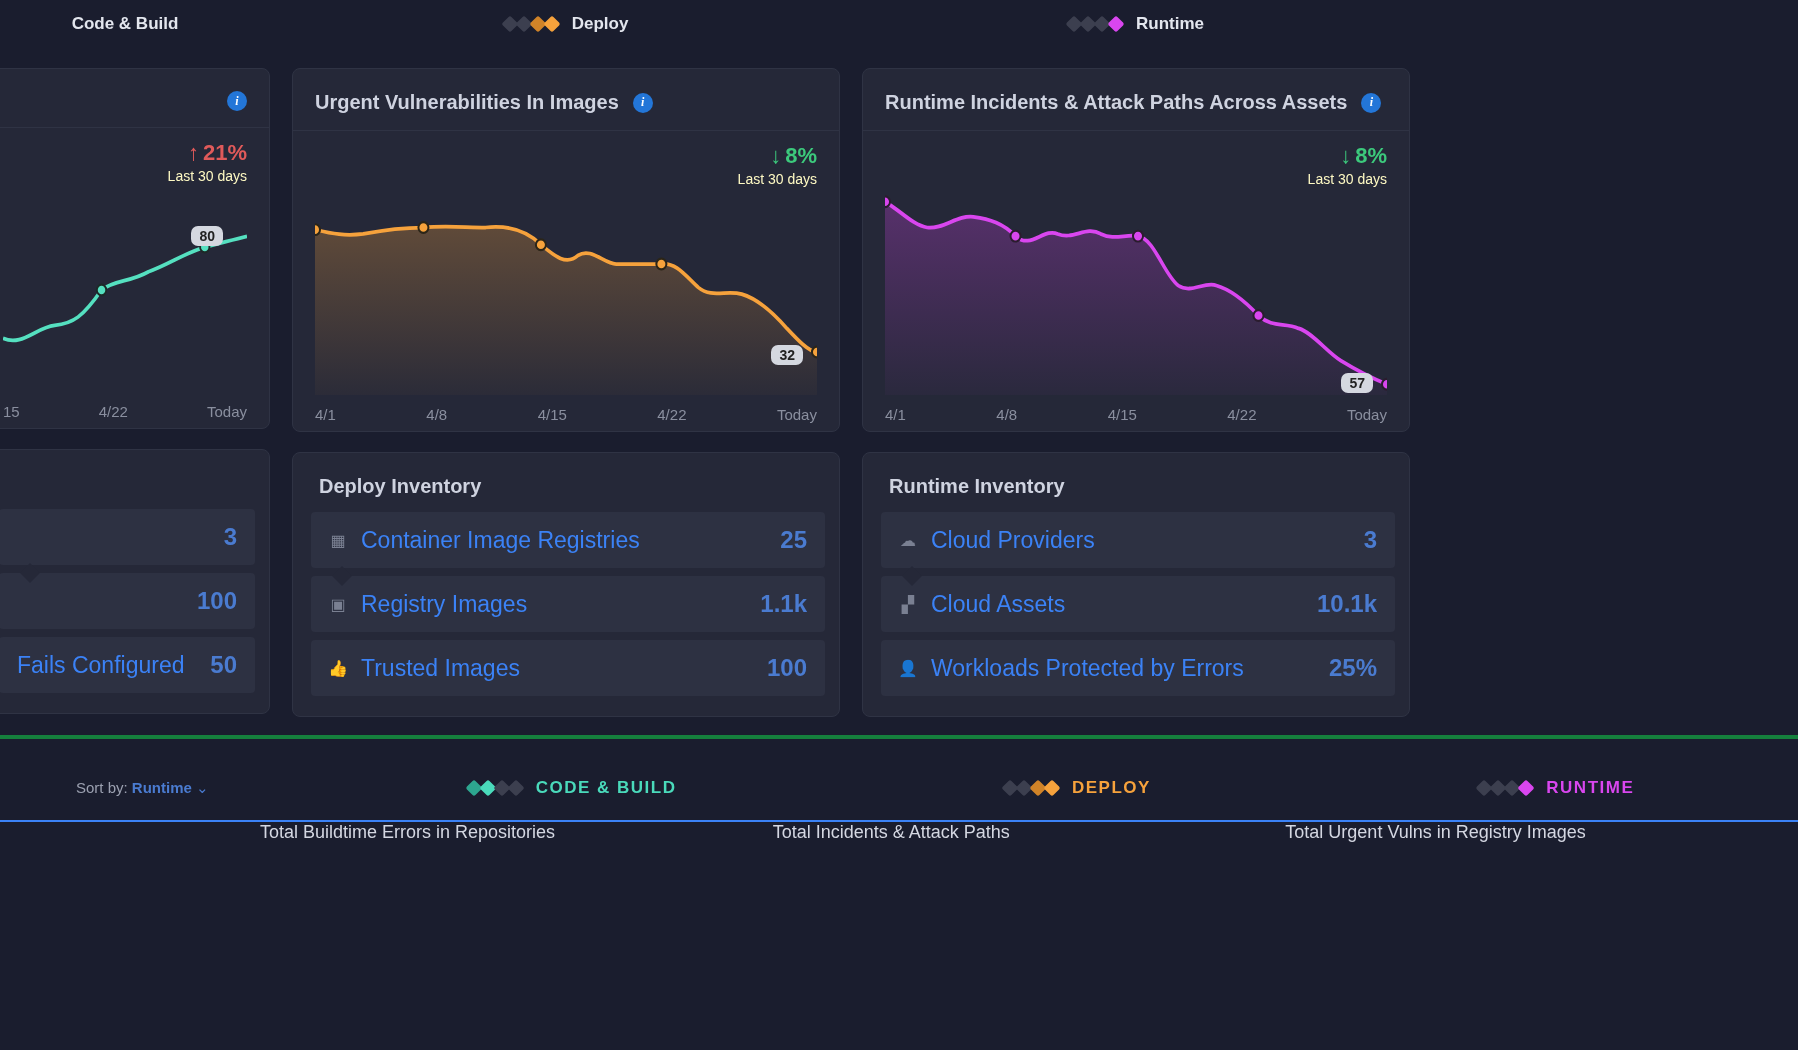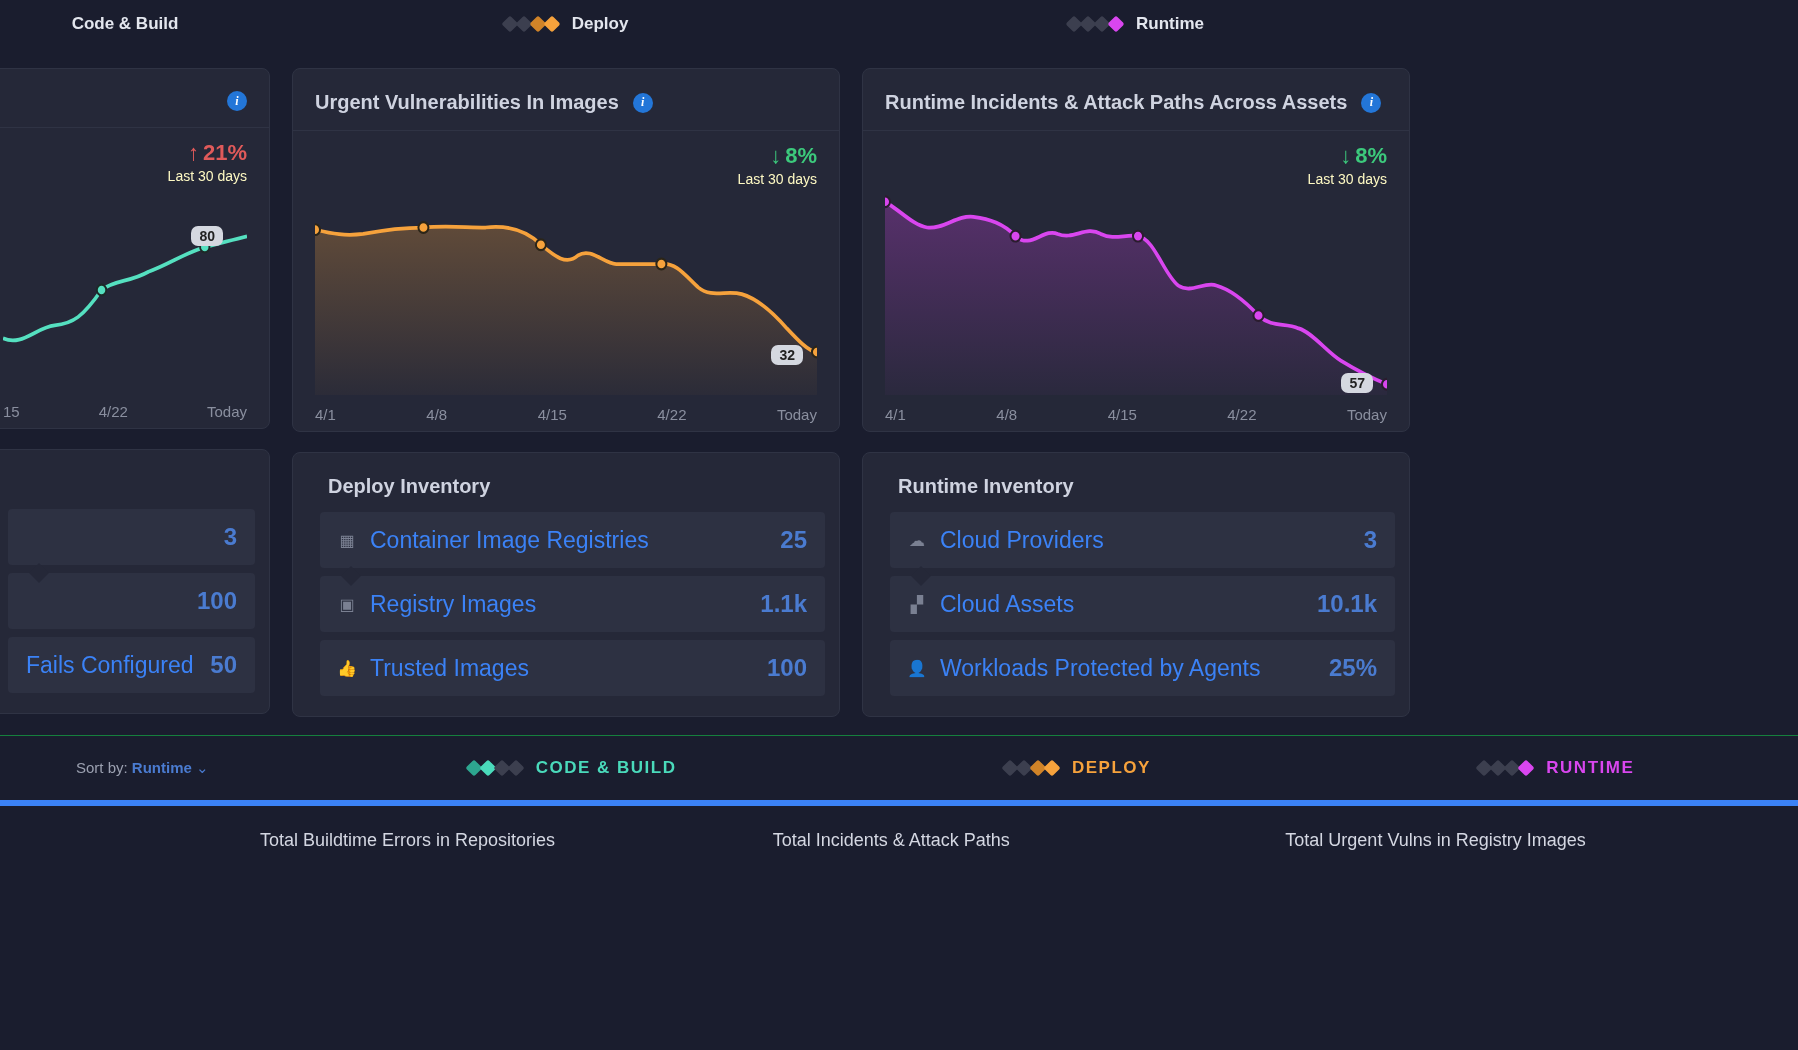--- a/index.html
+++ b/index.html
@@ -115,21 +115,21 @@
       font-size: 14px;
       font-weight: 700;
       padding: 2px 8px;
       border-radius: 7px;
     }
 
     .inventory-card {
       background: #252838;
       border: 1px solid #2f3344;
       border-radius: 8px;
-      padding: 0 0 12px 13px;
+      padding: 0 0 12px 4px;
     }
     .inventory-header {
       padding: 22px 22px 14px 22px;
       font-size: 20px;
       font-weight: 600;
       color: #cfd3e0;
     }
     .inv-rows { padding: 0 14px; }
     .inv-row {
       background: #2d3142;
@@ -156,22 +156,22 @@
       align-items: center;
       justify-content: center;
     }
     .inv-label { flex: 1; font-size: 23px; color: #3b82f6; font-weight: 500; }
     .inv-value { font-size: 24px; font-weight: 700; color: #4a7bd0; }
 
     
     .sort-row {
       display: flex;
       align-items: center;
-      padding: 22px 0 22px 0;
-      border-top: 1px solid #15803d;
+      padding: 39px 0 22px 0;
+      border-top: 4px solid #15803d;
       margin-top: 18px;
       gap: 44px;
     }
     .sort-by {
       width: 260px;
       padding-left: 76px;
       font-size: 15px;
       color: #9ba0b0;
     }
     .sort-by .sval { color: #4a7bd0; font-weight: 600; }
@@ -187,22 +187,21 @@
       font-weight: 800;
       font-size: 17px;
       letter-spacing: 1.5px;
     }
     .btab.code { color: #4adabb; }
     .btab.deploy { color: #f6a23c; }
     .btab.runtime { color: #d946ef; }
 
     .totals-row {
       display: flex;
-      border-top: 6px solid #3b82f6;
-      padding-top: 24px;
+      border-top: 2px solid #3b82f6;
       justify-content: flex-end;
     }
     .totals-spacer { width: 260px; }
     .total-col {
       flex: 1;
       padding-left: 0;
       font-size: 18px;
       color: #d4d7e2;
       font-weight: 500;
     }
@@ -398,21 +397,21 @@
           <span class="inv-label">Cloud Providers</span>
           <span class="inv-value">3</span>
         </div>
         <div class="inv-row has-notch">
           <span class="inv-icon">▞</span>
           <span class="inv-label">Cloud Assets</span>
           <span class="inv-value">10.1k</span>
         </div>
         <div class="inv-row">
           <span class="inv-icon">👤</span>
-          <span class="inv-label">Workloads Protected by Agents</span>
+          <span class="inv-label">Workloads Protected by Errors</span>
           <span class="inv-value">25%</span>
         </div>
       </div>
     </div>
   </div>
 
   <div style="flex:0 0 20px;"></div>
 </div>
 
 <div class="sort-row">

